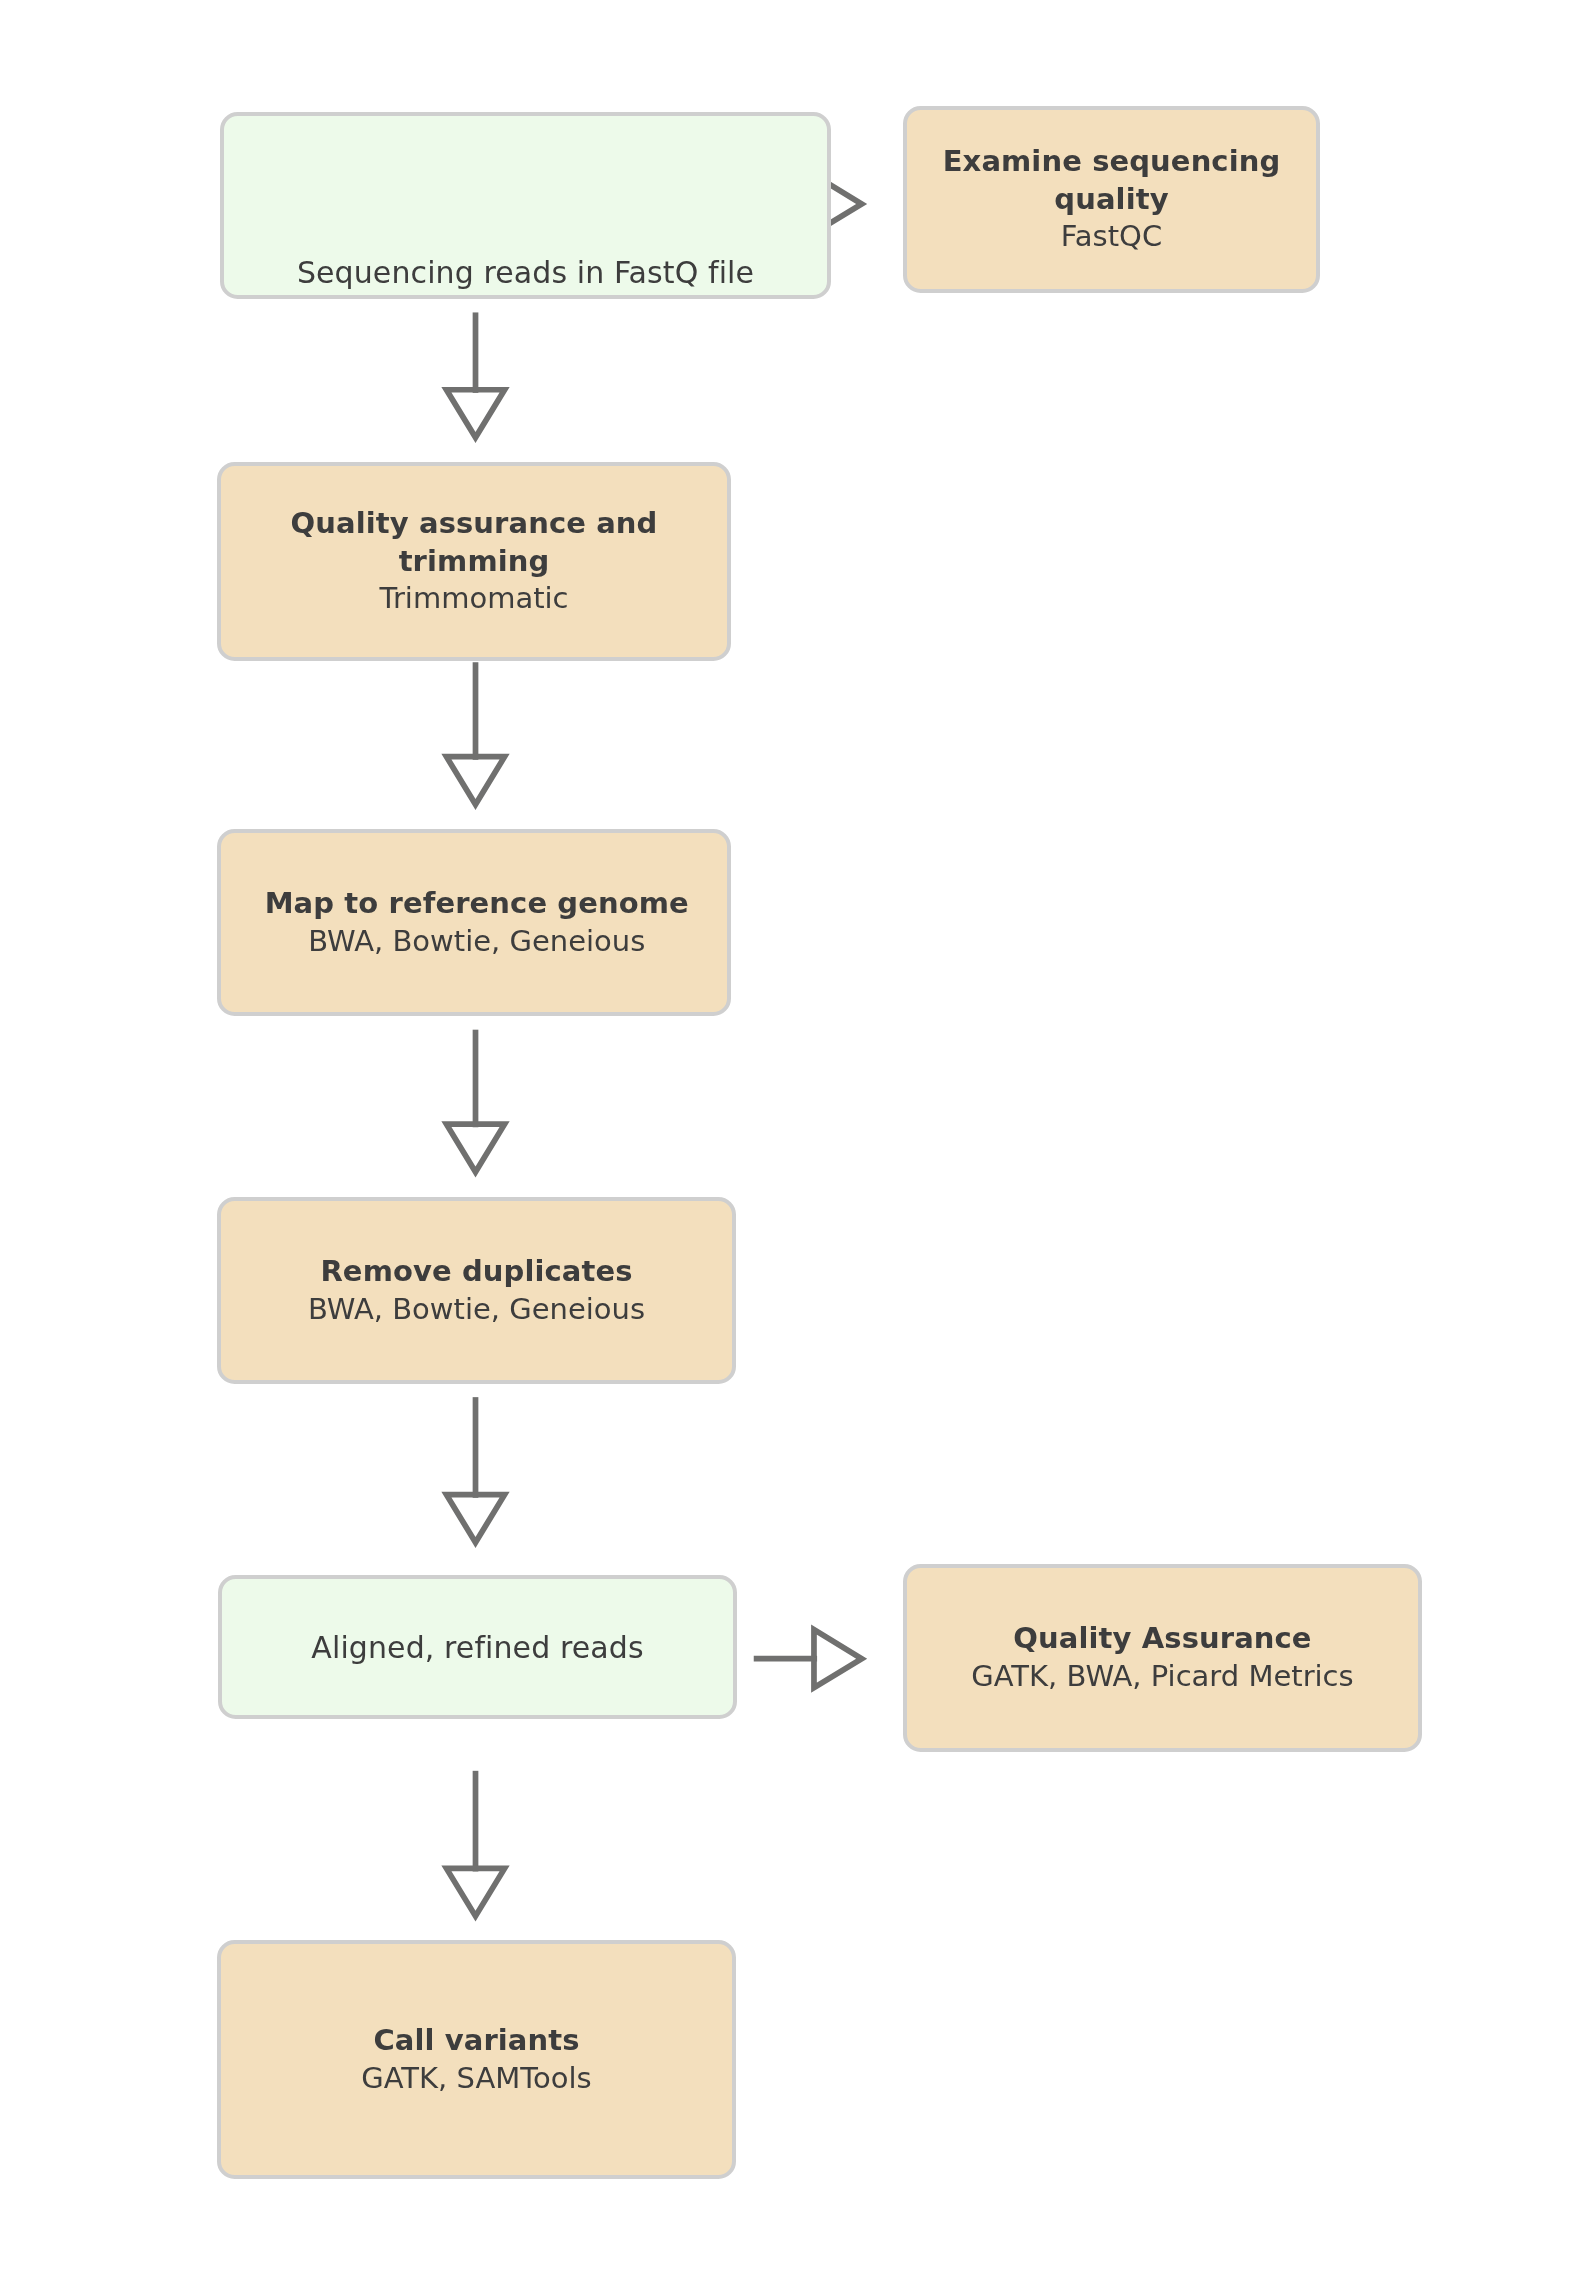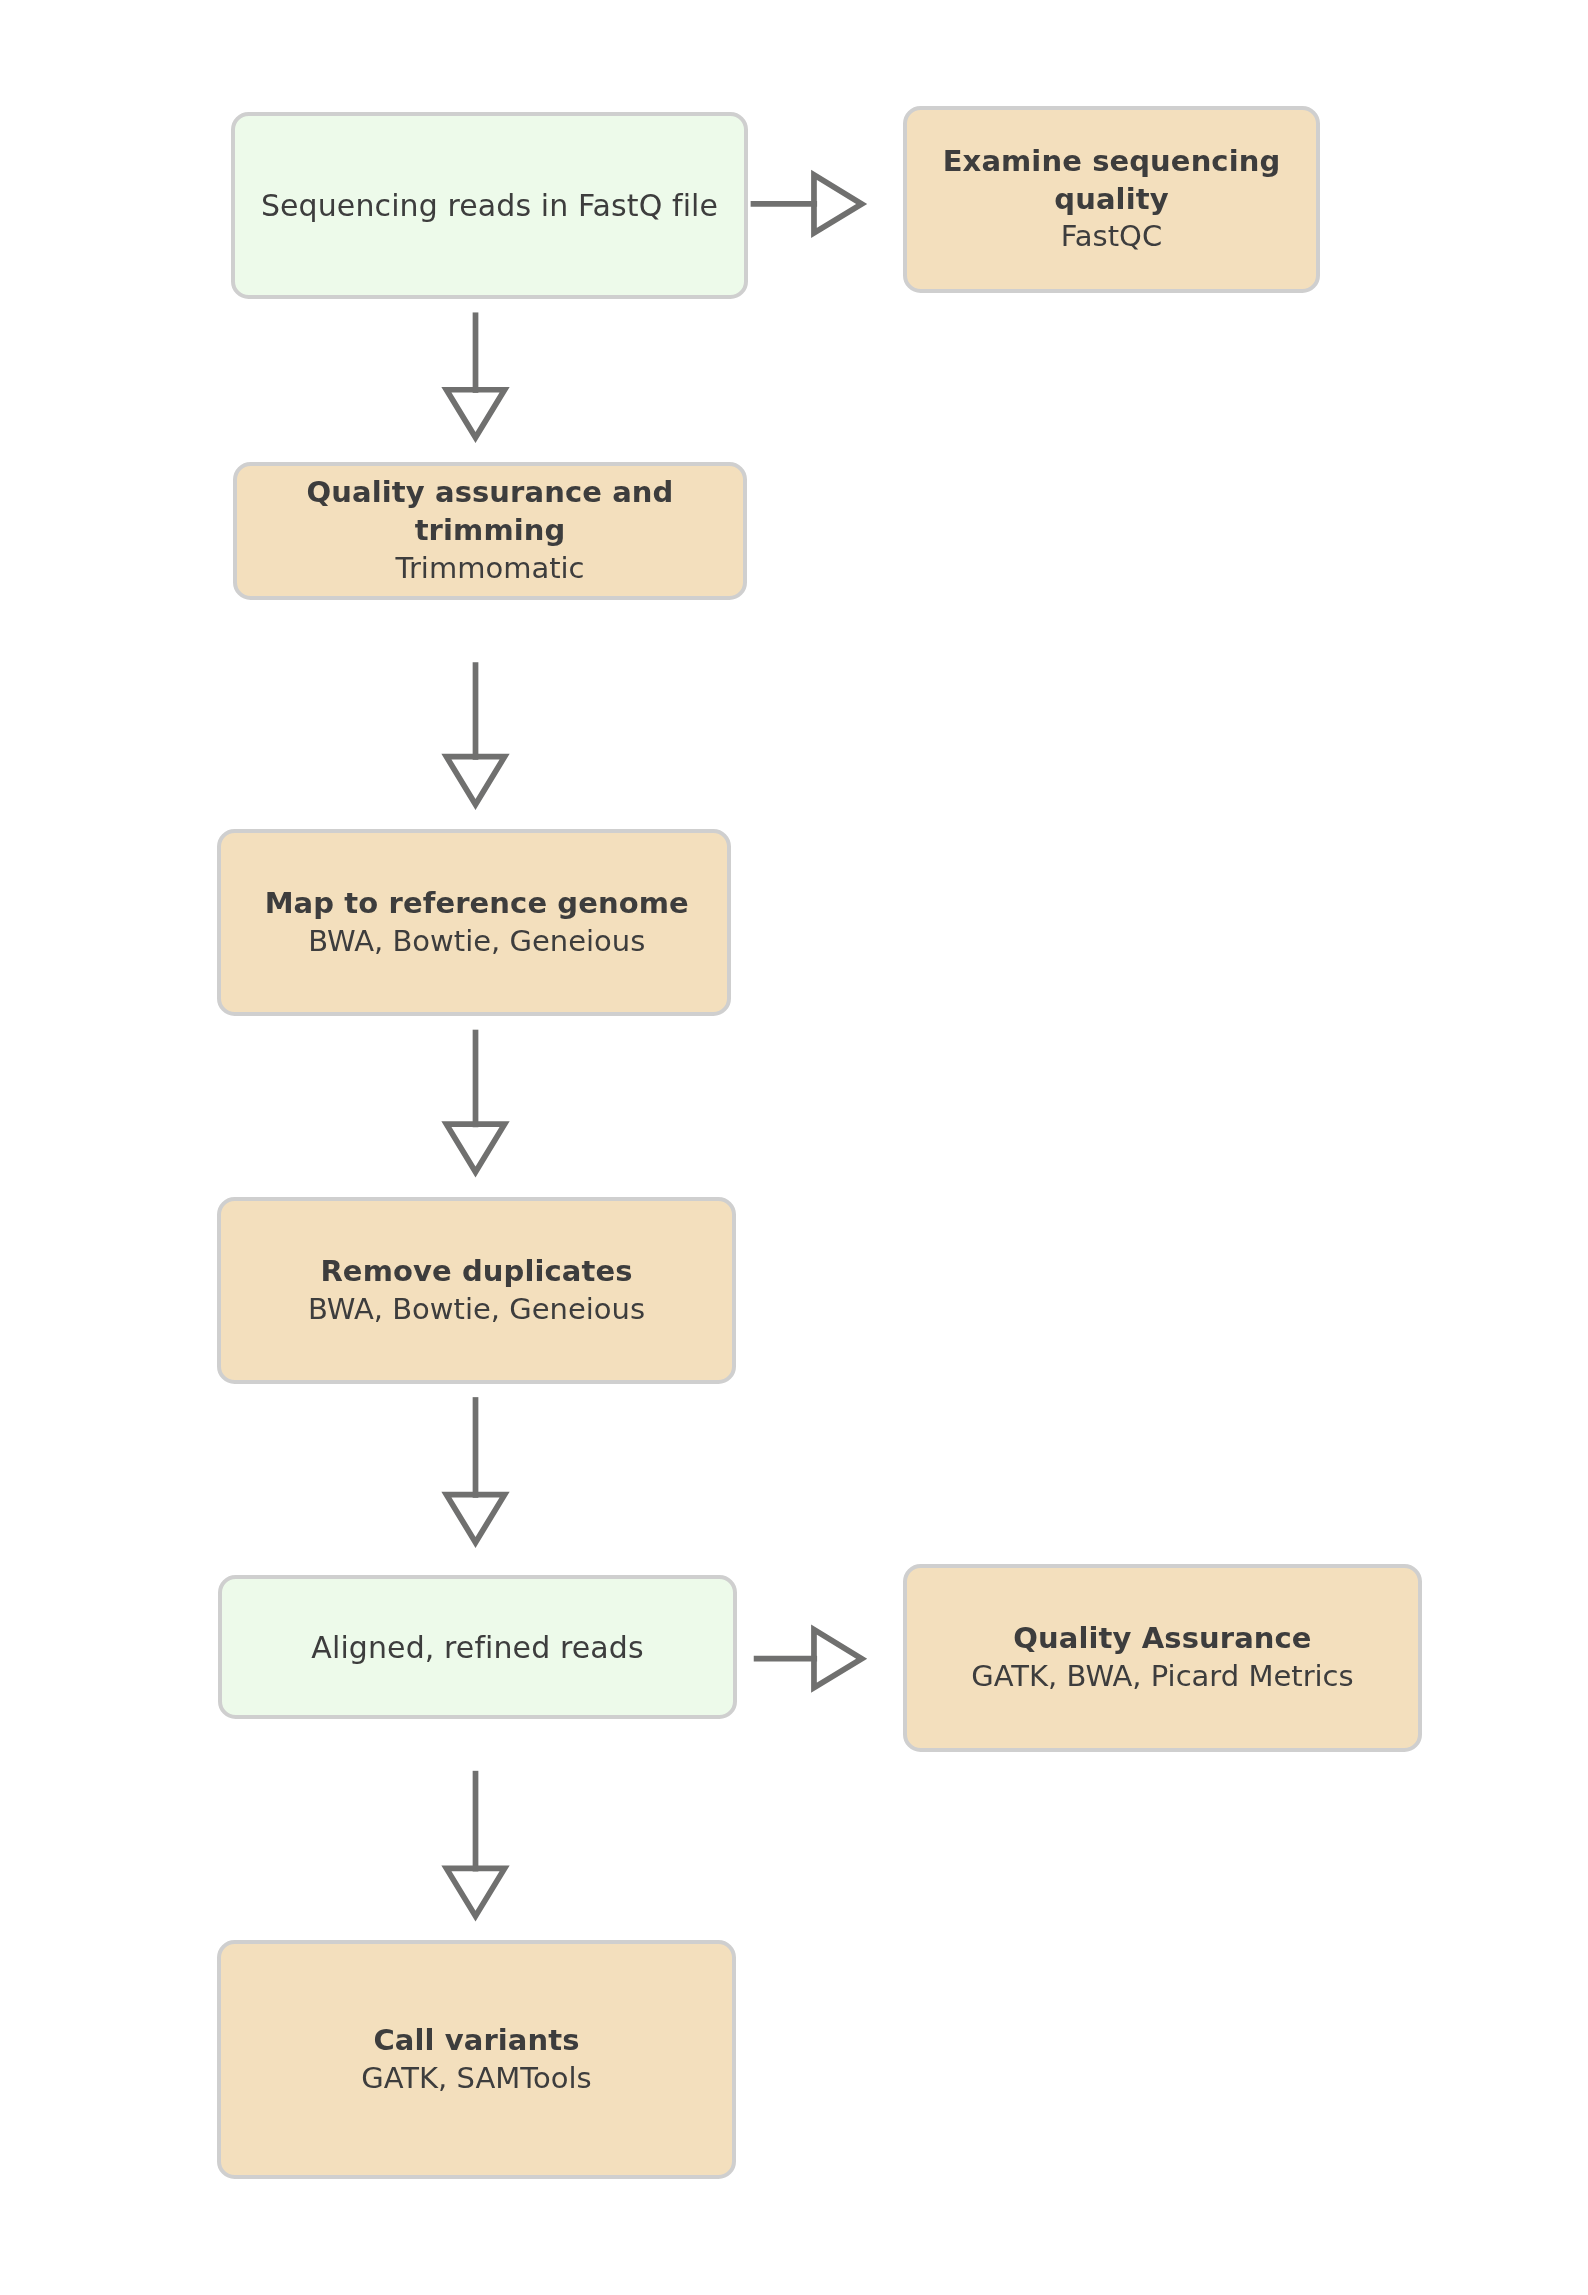--- a/index.html
+++ b/index.html
@@ -91,28 +91,28 @@
           <polygon class="edge-head" points="1568,3140 1568,3252 1660,3196"></polygon>
         </g>
         <g>
           <line class="edge-line" x1="916" y1="3412" x2="916" y2="3606"></line>
           <polygon class="edge-head" points="860,3600 972,3600 916,3692"></polygon>
         </g>
       </g>
   </svg>
 
   <div id="nodes-layer">
-      <div class="node-box fill-green" style="left: 231px; top: 112px; width: 517px; height: 187px;">
+      <div class="node-box fill-green" style="left: 220px; top: 112px; width: 611px; height: 187px; justify-content: flex-end;">
         <div class="node-title plain">Sequencing reads in FastQ file</div>
       </div>
       <div class="node-box fill-orange" style="left: 903px; top: 106px; width: 417px; height: 187px;">
         <div class="node-title">Examine sequencing quality</div>
         <div class="node-sub">FastQC</div>
       </div>
-      <div class="node-box fill-orange" style="left: 217px; top: 462px; width: 514px; height: 138px; margin-left: 16px;">
+      <div class="node-box fill-orange" style="left: 217px; top: 462px; width: 514px; height: 199px;">
         <div class="node-title">Quality assurance and trimming</div>
         <div class="node-sub">Trimmomatic</div>
       </div>
       <div class="node-box fill-orange" style="left: 217px; top: 829px; width: 514px; height: 187px; padding-left: 19px;">
         <div class="node-title">Map to reference genome</div>
         <div class="node-sub">BWA, Bowtie, Geneious</div>
       </div>
       <div class="node-box fill-orange" style="left: 217px; top: 1197px; width: 519px; height: 187px;">
         <div class="node-title">Remove duplicates</div>
         <div class="node-sub">BWA, Bowtie, Geneious</div>

